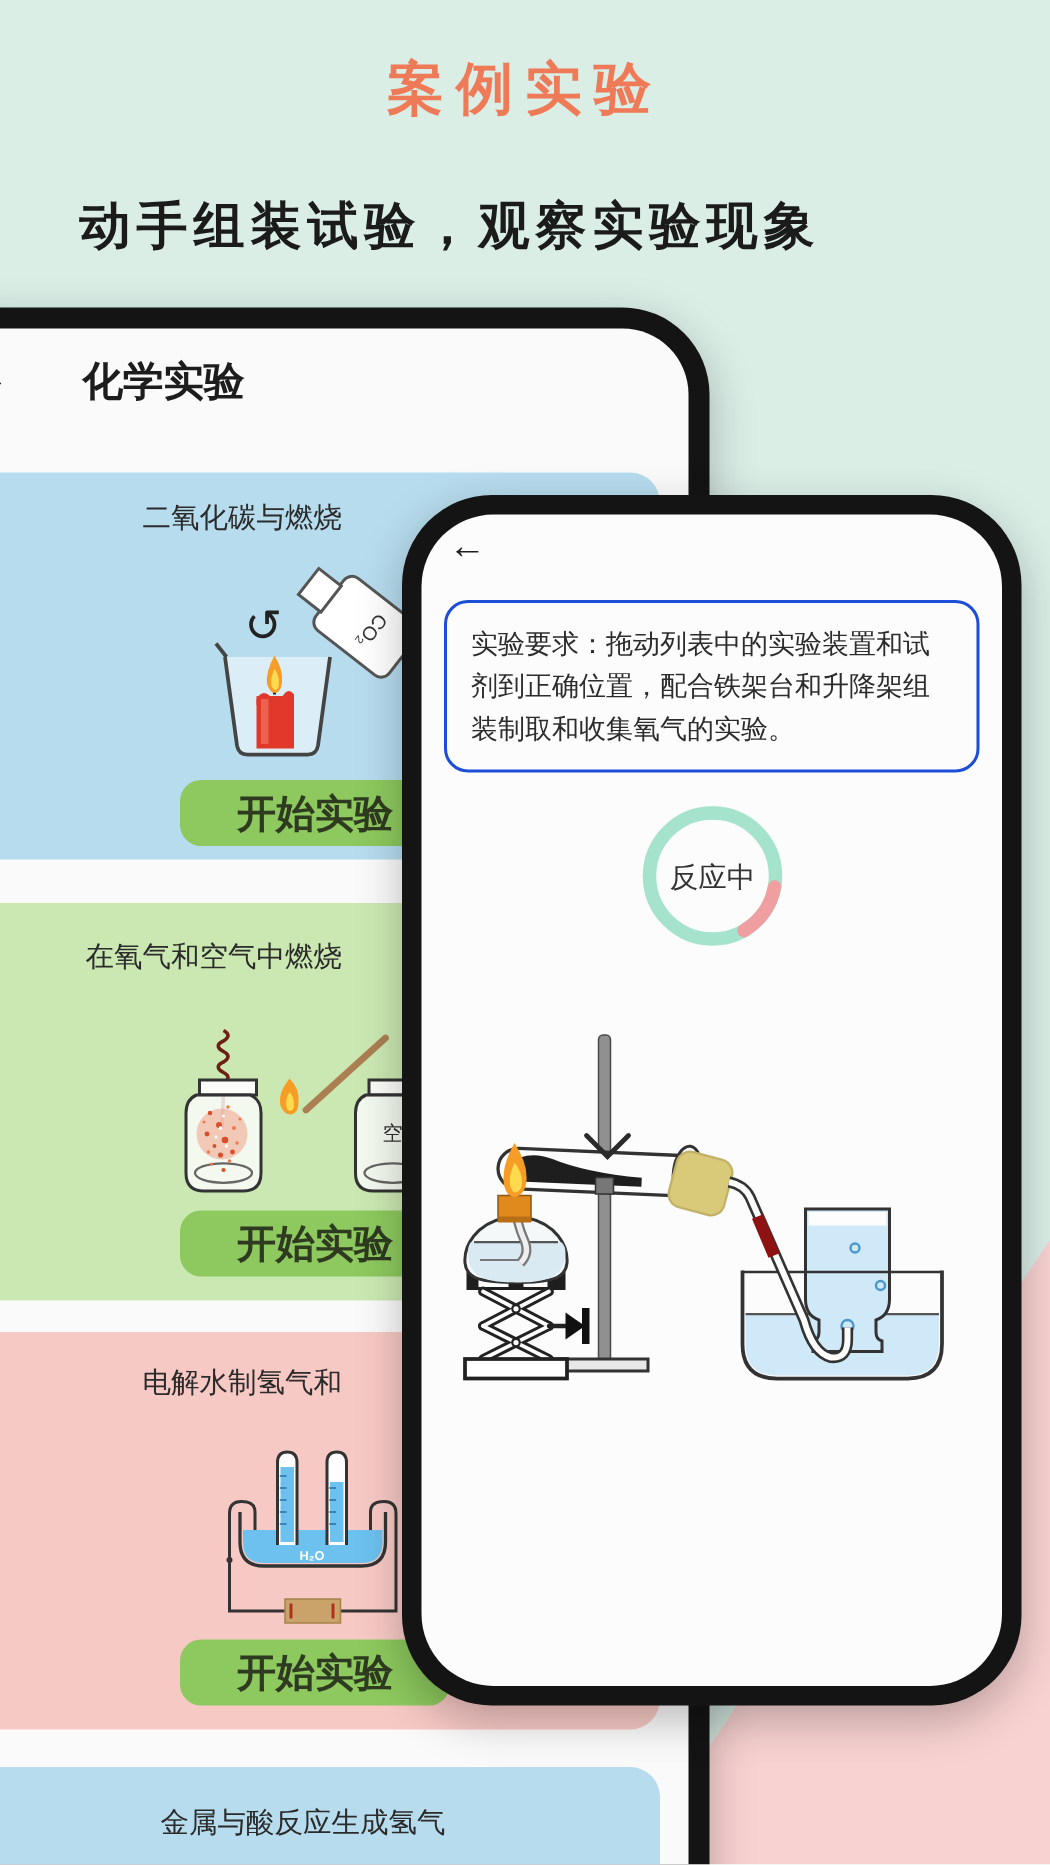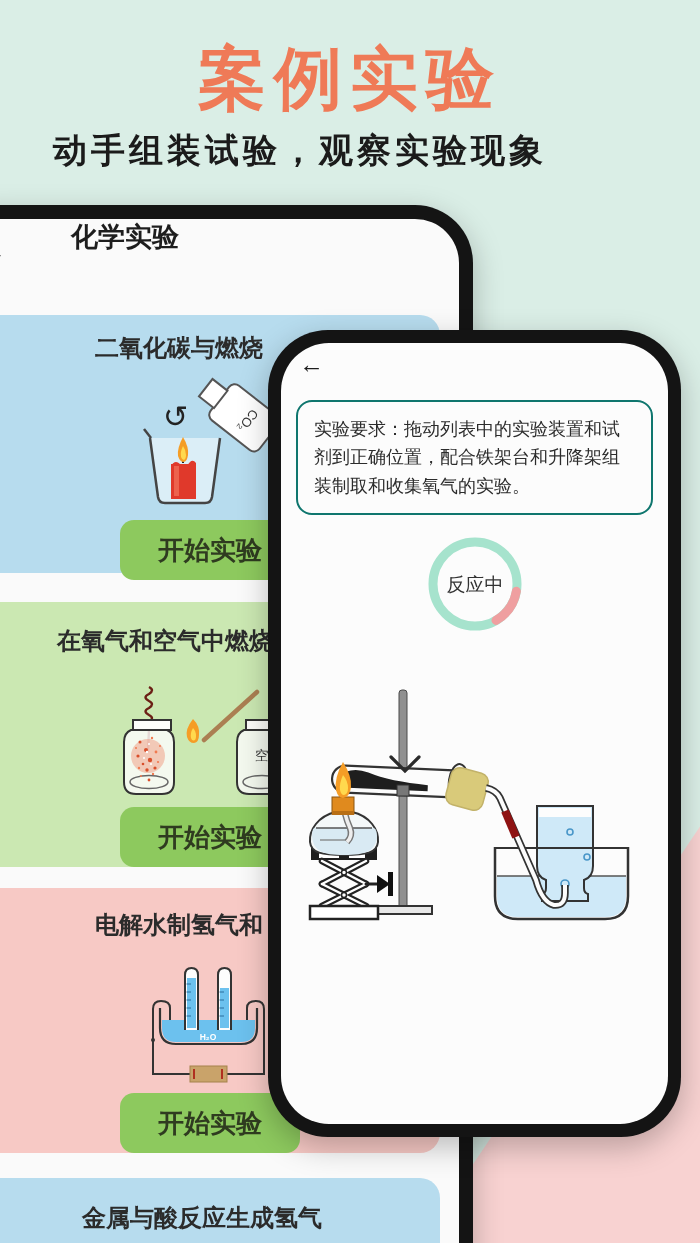--- a/index.html
+++ b/index.html
@@ -1,55 +1,55 @@
 <!DOCTYPE html>
 <html><head>
 <meta charset="utf-8">
 <style>
   html,body{margin:0;padding:0;}
   body{font-family:"Liberation Sans","DejaVu Sans",sans-serif;}
   .stage{position:relative;width:700px;height:1243px;overflow:hidden;background:#daeee6;}
   .bg-pink{position:absolute;inset:0;background:#f8d2d1;
     clip-path:polygon(100% 66.5%,100% 100%,60% 100%);}
   .hero-title{position:absolute;top:34px;left:0;width:700px;text-align:center;
-    font-size:68px;font-weight:bold;color:#ef7a57;letter-spacing:8px;}
+    font-size:38px;font-weight:bold;color:#ef7a57;letter-spacing:8px;}
   .hero-sub{position:absolute;top:128px;left:0;width:600px;text-align:center;
     font-size:34px;font-weight:600;color:#1b1b1b;letter-spacing:4px;}
   .phone{position:absolute;background:#141414;box-shadow:0 10px 30px rgba(0,0,0,.25);}
   .phone-left{left:-60px;top:205px;width:533px;height:1160px;border-radius:58px;}
   .phone-right{left:268px;top:330px;width:413px;height:807px;border-radius:60px;}
   .screen{position:absolute;left:14px;top:14px;right:14px;bottom:14px;
     background:#fafafa;border-radius:44px;overflow:hidden;}
   .phone-right .screen{left:13px;top:13px;right:13px;bottom:13px;background:#fcfcfc;border-radius:48px;}
   .app-header{position:absolute;font-weight:bold;color:#1d1d1d;}
   .back{position:absolute;font-size:26px;color:#1d1d1d;font-weight:bold;line-height:1;}
   .card{position:absolute;left:20px;width:466px;border-radius:20px;}
-  .card-title{position:absolute;font-size:24px;font-weight:bold;color:#2b2b2b;white-space:nowrap;}
-  .btn{position:absolute;left:146px;top:205px;width:180px;height:60px;border-radius:14px;
+  .card-title{position:absolute;font-size:19px;font-weight:normal;color:#2b2b2b;white-space:nowrap;}
+  .btn{position:absolute;left:146px;top:205px;width:180px;height:44px;border-radius:14px;
     background:#8dc95e;border:none;font-family:inherit;font-size:26px;font-weight:bold;
     color:#2f3b20;display:flex;align-items:center;justify-content:center;}
   .req-box{position:absolute;left:15px;top:57px;width:357px;box-sizing:border-box;
-    border:2px solid #0f766e;border-radius:16px;padding:13px 16px;
+    border:2px solid #1d4ed8;border-radius:16px;padding:13px 16px;
     font-size:18px;line-height:1.57;color:#2c2c2c;}
   svg{position:absolute;overflow:visible;}
   svg text{font-family:"Liberation Sans","DejaVu Sans",sans-serif;}
 </style>
 </head>
 <body>
 
 <div class="stage">
   <div class="bg-pink"></div>
 
   <div class="hero-title">案例实验</div>
   <div class="hero-sub">动手组装试验，观察实验现象</div>
 
   <div class="phone phone-left">
     <div class="screen">
       <span class="back" style="left:26px;top:19px;">←</span>
-      <div class="app-header" style="left:101px;top:0;font-size:27px;margin-left:16px;">化学实验</div>
+      <div class="app-header" style="left:101px;top:17px;font-size:27px;">化学实验</div>
 
       <div class="card" style="top:96px;height:258px;background:#b7dcee;">
         <div class="card-title" style="left:121px;top:17px;">二氧化碳与燃烧</div>
         <svg style="left:146px;top:70px;" width="200" height="125" viewBox="120 385 200 125">
           <text x="163" y="427" font-size="30" fill="#222">↺</text>
           <g transform="rotate(38 242 416)">
             <rect x="214" y="394" width="62" height="44" rx="7" fill="#ffffff" stroke="#555" stroke-width="2"></rect>
             <rect x="196" y="405" width="19" height="22" fill="#ffffff" stroke="#555" stroke-width="2"></rect>
             <text x="245" y="416" font-size="13" fill="#333" text-anchor="middle" transform="rotate(90 245 416)">CO₂</text>
           </g>

